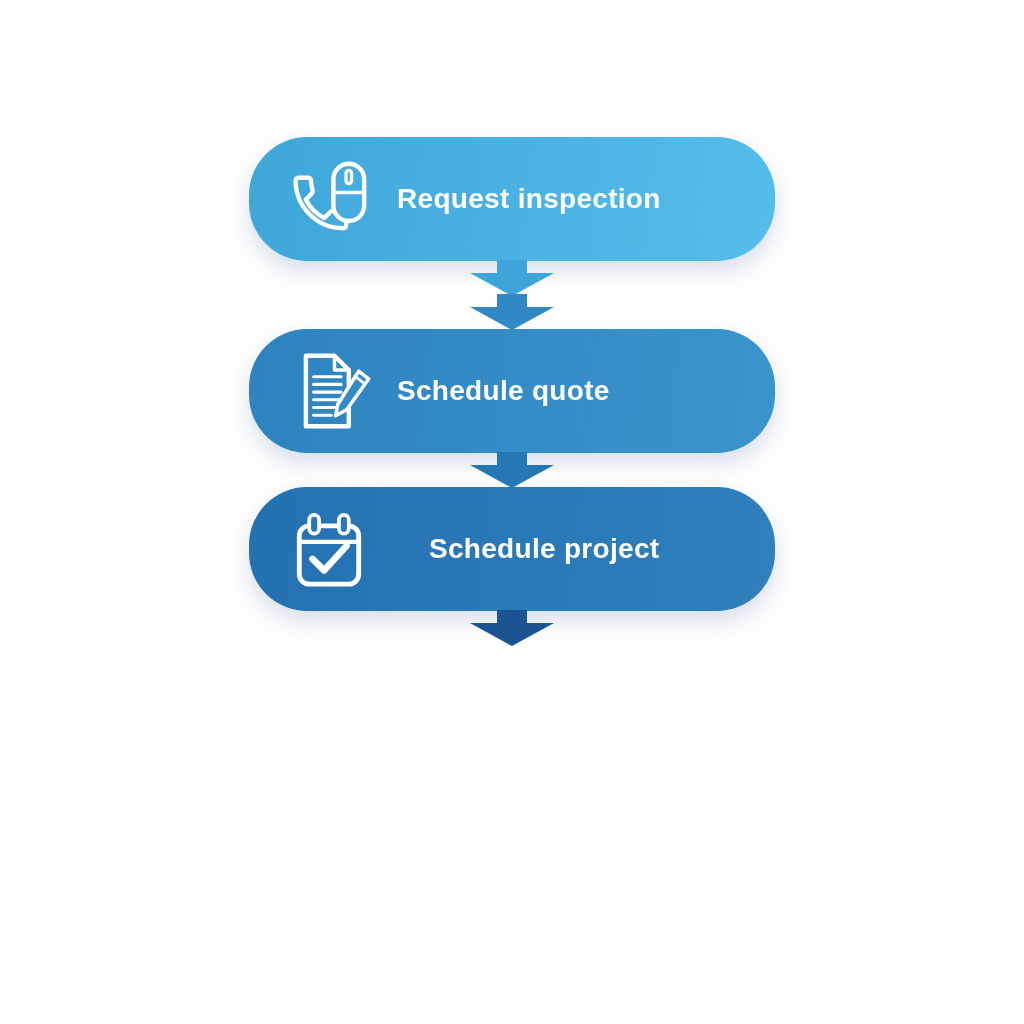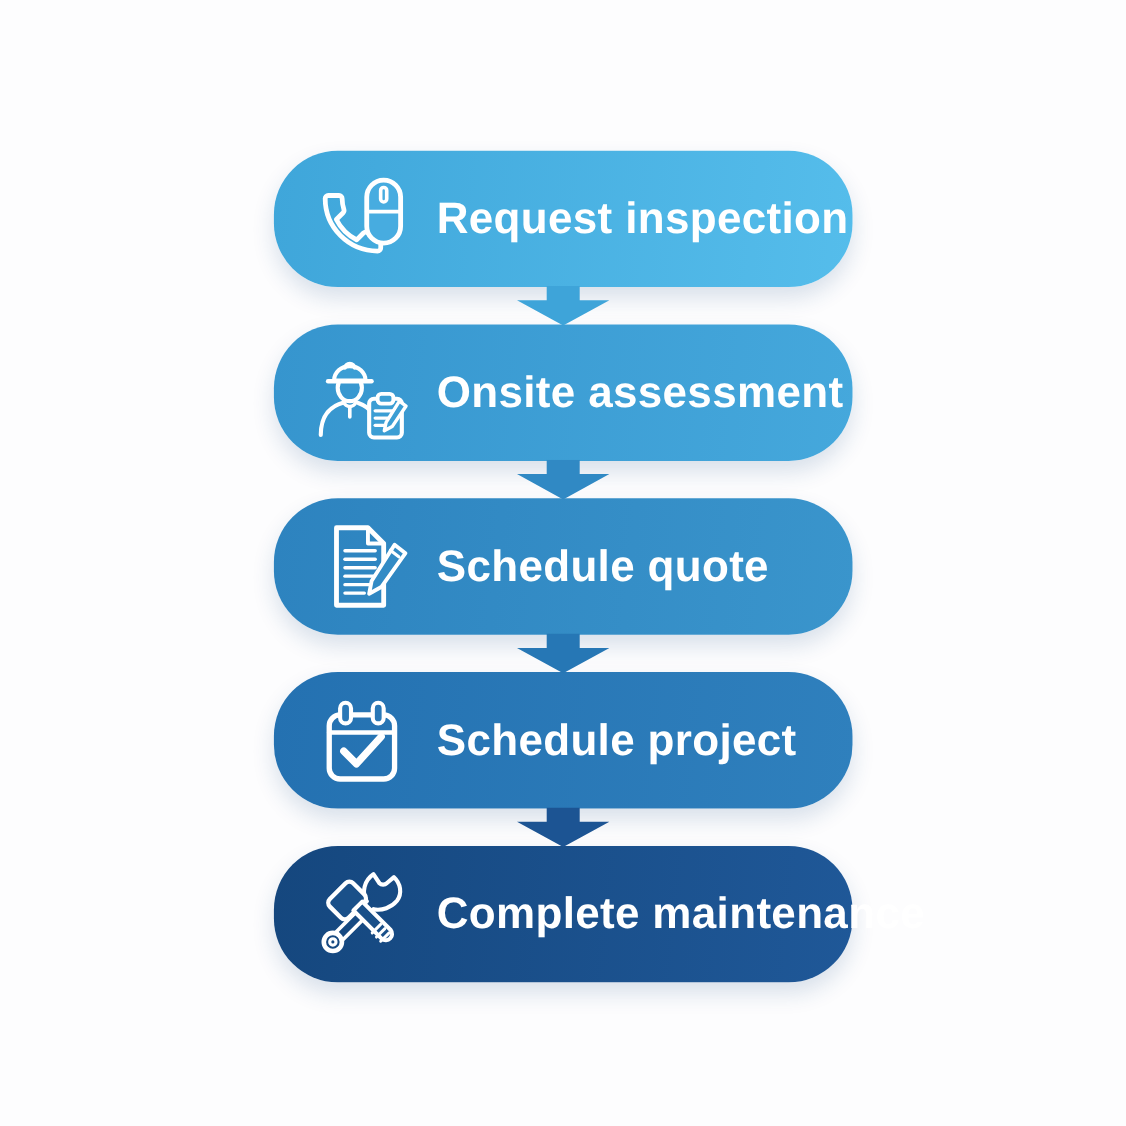--- a/index.html
+++ b/index.html
@@ -22,29 +22,29 @@
     box-sizing:border-box;
     box-shadow:0 10px 20px rgba(23,74,128,0.16);
   }
   .step .icon{
     width:88px;height:88px;
     flex:none;
     margin-right:24px;
   }
   .step .label{
     color:#ffffff;
-    font-size:40px;
+    font-size:28px;
     font-weight:600;
     letter-spacing:.3px;
     white-space:nowrap;
   }
   .s1{--fill:#47ace0;background:linear-gradient(96deg,#3fa6da,#55bdeb);}
   .s2{--fill:#3c9ed4;background:linear-gradient(96deg,#3695ce,#45a8dc);}
   .s3{--fill:#338bc5;background:linear-gradient(96deg,#2d83bf,#3a95cc);}
-  .s4{--fill:#2977b6;background:linear-gradient(96deg,#2471b1,#2f80bd);}
+  .s4{--fill:#2977b6;background:linear-gradient(96deg,#2471b1,#2f80bd);gap:32px;}
   .s5{--fill:#1a5089;background:linear-gradient(96deg,#15477e,#1f5898);}
   .arrow{
     height:34px;
     display:flex;
     justify-content:center;
     position:relative;
     z-index:1;
   }
   .arrow svg{height:36px;width:84px;margin-top:-1px;}
   .a1{color:#3ea4d9;}
@@ -75,39 +75,20 @@
     </svg>
     <span class="label">Request inspection</span>
   </div>
 
   <div class="arrow a1">
     <svg viewBox="0 0 84 36" aria-hidden="true">
       <polygon points="27,0 57,0 57,13 84,13 42,36 0,13 27,13" fill="currentColor"></polygon>
     </svg>
   </div>
 
-  <div class="step s2">
-    <svg class="icon" viewBox="0 0 80 80" aria-hidden="true">
-      <ellipse cx="30" cy="36" rx="10" ry="11" stroke-width="3.4"></ellipse>
-      <path class="fillbg" d="M17,30 a13,12 0 0 1 26,0 z" stroke-width="3.4"></path>
-      <path d="M26,19.5 a4,3.5 0 0 1 8,0" stroke-width="3"></path>
-      <line x1="12" y1="30.5" x2="48" y2="30.5" stroke-width="3.6"></line>
-      <path d="M6,75 C6,58 15,50.5 25,48" stroke-width="3.4"></path>
-      <path d="M54,75 C54,60 47,52 37,48.5" stroke-width="3.4"></path>
-      <path d="M25,48 C27,52.5 33,52.5 35,48" stroke-width="3"></path>
-      <line x1="30" y1="52" x2="30" y2="60" stroke-width="3"></line>
-      <rect class="fillbg" x="46" y="45" width="27" height="32" rx="4" stroke-width="3.4"></rect>
-      <rect class="fillbg" x="53" y="41" width="13" height="8" rx="3" stroke-width="3.2"></rect>
-      <line x1="51" y1="55" x2="68" y2="55" stroke-width="2.8"></line>
-      <line x1="51" y1="61" x2="68" y2="61" stroke-width="2.8"></line>
-      <line x1="51" y1="67" x2="62" y2="67" stroke-width="2.8"></line>
-      <path class="fillbg" d="M71,47 L76.5,51 L65,68 L58.5,71.5 L60,64.5 Z" stroke-width="2.8"></path>
-    </svg>
-    <span class="label">Onsite assessment</span>
-  </div>
 
   <div class="arrow a2">
     <svg viewBox="0 0 84 36" aria-hidden="true">
       <polygon points="27,0 57,0 57,13 84,13 42,36 0,13 27,13" fill="currentColor"></polygon>
     </svg>
   </div>
 
   <div class="step s3">
     <svg class="icon" viewBox="0 0 80 80" aria-hidden="true">
       <path d="M19,8 H45 L58,21 V72 H19 Z" stroke-width="4"></path>
@@ -140,29 +121,14 @@
     </svg>
     <span class="label">Schedule project</span>
   </div>
 
   <div class="arrow a4">
     <svg viewBox="0 0 84 36" aria-hidden="true">
       <polygon points="27,0 57,0 57,13 84,13 42,36 0,13 27,13" fill="currentColor"></polygon>
     </svg>
   </div>
 
-  <div class="step s5">
-    <svg class="icon" viewBox="0 0 80 80" aria-hidden="true">
-      <circle cx="16" cy="63" r="7.5" stroke-width="3.8"></circle>
-      <circle cx="16" cy="63" r="2.6" stroke-width="2.6"></circle>
-      <line x1="18.5" y1="55" x2="44" y2="29.5" stroke-width="3"></line>
-      <line x1="24.5" y1="61" x2="49.5" y2="36" stroke-width="3"></line>
-      <path d="M44,29.5 C39.5,22 42,12 49.5,7 L54.5,14.5 C56,16 59,16 60.5,14.5 L66.5,9.5 C72,14.5 73.5,23 69,29 C64.5,34.5 56.5,37.5 49.5,36" stroke-width="3.4"></path>
-      <path class="fillbg" d="M13.5,27.5 L26.5,14.5 A4.5,4.5 0 0 1 32.8,14.5 L42,23.7 A4.5,4.5 0 0 1 42,30 L29,43 A4.5,4.5 0 0 1 22.7,43 L13.5,33.8 A4.5,4.5 0 0 1 13.5,27.5 Z" stroke-width="3.6"></path>
-      <path class="fillbg" d="M33,37 L56.5,60.5 A5.2,5.2 0 0 0 63.8,53.2 L40.3,29.7 Z" stroke-width="3.4"></path>
-      <line x1="48.5" y1="55.5" x2="55.5" y2="48.5" stroke-width="2.4"></line>
-      <line x1="52" y1="59" x2="59" y2="52" stroke-width="2.4"></line>
-      <line x1="55.5" y1="62.5" x2="62.5" y2="55.5" stroke-width="2.4"></line>
-    </svg>
-    <span class="label">Complete maintenance</span>
-  </div>
 
 </div>
 
 </body></html>

